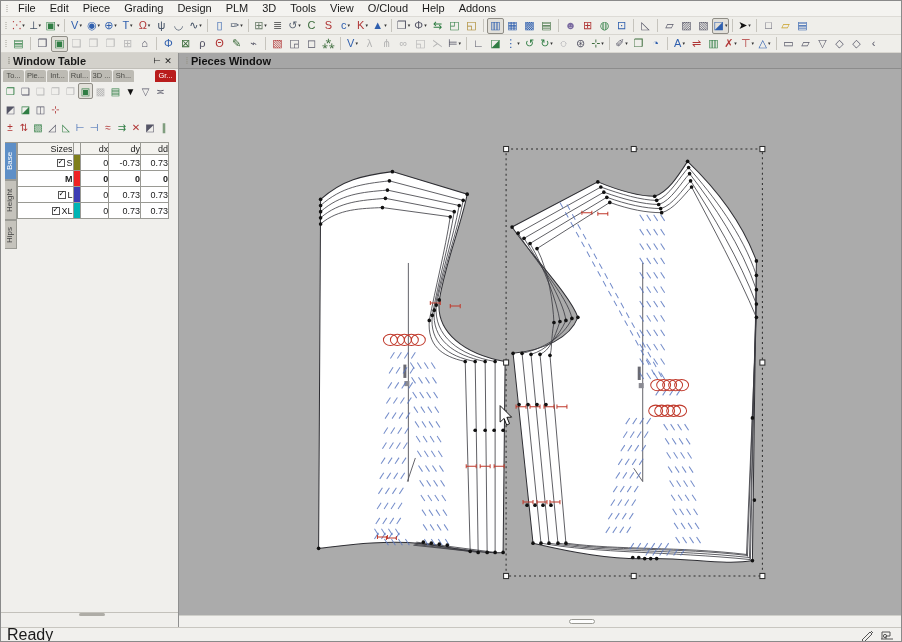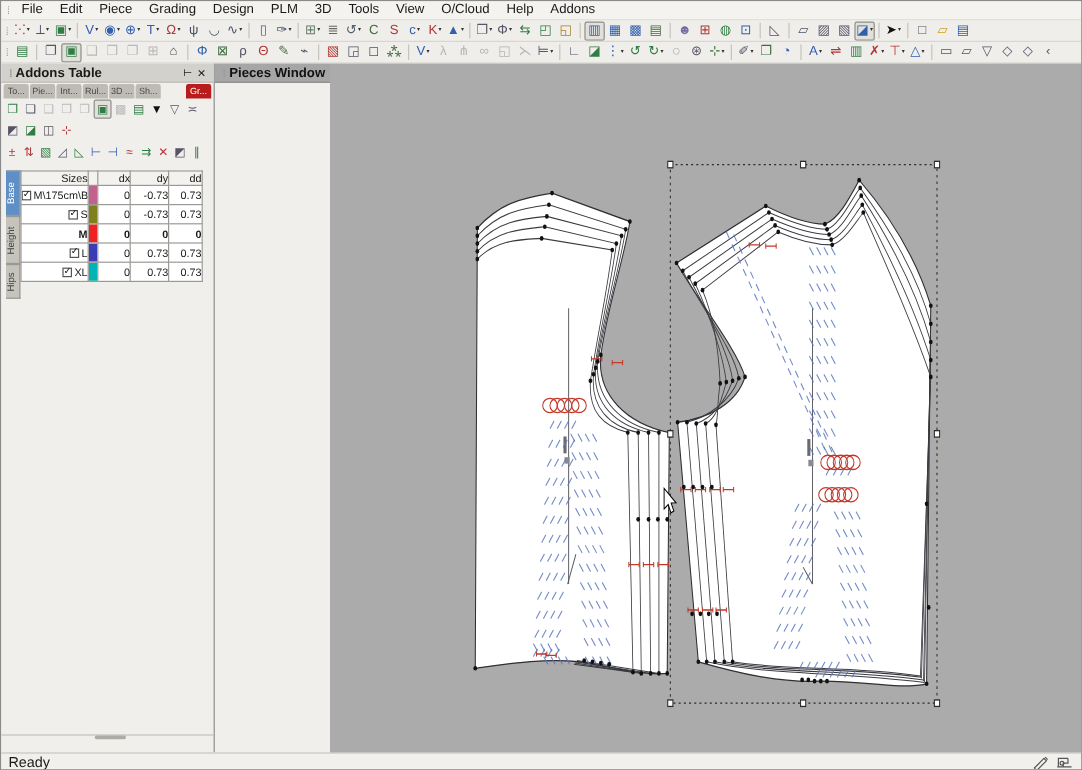--- a/index.html
+++ b/index.html
@@ -53,32 +53,32 @@
   td.swc div{width:100%;height:100%;}
   tr.bold td{font-weight:bold;}
   .cb{display:inline-block;width:8px;height:8px;border:1px solid #555;background:#fff;
     margin-right:2px;position:relative;vertical-align:-1px;}
   .cb.on::after{content:"✓";position:absolute;left:0px;top:-3px;font-size:8px;color:#111;}
   .panel-fill{flex:1;}
   .panel-split{height:3px;flex:0 0 auto;border-top:1px solid #c3c1bb;position:relative;}
   .panel-split span{position:absolute;left:78px;top:0px;width:26px;height:3px;background:#aeaca6;border-radius:2px;}
   .panel-foot{height:12px;flex:0 0 auto;}
   
-  .pieces{flex:1;display:flex;flex-direction:row;min-width:0;min-height:0;border-radius:21px;}
+  .pieces{flex:1;display:flex;flex-direction:column;min-width:0;min-height:0;border-radius:21px;}
   .cap-pieces,.cap-measure{background:#a6a6a6;color:#111;}
   .cap-pieces{border-bottom:1px solid #8c8c8c;}
   .cap-measure{border-top:1px solid #8c8c8c;}
   .canvas{flex:1;background:#ababab;position:relative;min-height:0;}
   .canvas svg{position:absolute;inset:0;width:100%;height:100%;}
   .hscroll{height:12px;background:#f1f0ed;border-top:1px solid #cfcfca;position:relative;flex:0 0 auto;}
   .hthumb{position:absolute;left:390px;top:3px;width:26px;height:5px;background:#fdfdfd;
     border:1px solid #9a9a94;border-radius:3px;}
   
   .statusbar{height:14px;flex:0 0 auto;background:#f1f0ed;border-top:1px solid #c8c6c0;
-    display:flex;align-items:center;font-size:12px;padding:0 6px;}
+    display:flex;align-items:center;font-size:16px;padding:0 6px;}
   .statusbar .sicons{margin-left:auto;display:flex;gap:4px;align-items:center;}
 </style>
 </head>
 <body>
 
 <div class="window">
 
   <div class="menubar">
     <span class="grip">⁞</span>
     <span id="menu-items"><span class="mitem">File</span><span class="mitem">Edit</span><span class="mitem">Piece</span><span class="mitem">Grading</span><span class="mitem">Design</span><span class="mitem">PLM</span><span class="mitem">3D</span><span class="mitem">Tools</span><span class="mitem">View</span><span class="mitem">O/Cloud</span><span class="mitem">Help</span><span class="mitem">Addons</span></span>
@@ -408,21 +408,21 @@
       </span>
       <span class="tcell">
         <span class="gl" style="color: rgb(85, 85, 102);">‹</span>
       </span>
     </div>
 
   <div class="main">
     <div class="leftpanel">
       <div class="caption cap-grading">
         <span class="grip">⁞</span>
-        <span class="title">Addons Table</span>
+        <span class="title">Window Table</span>
         <span class="cap-btn pin">⟂</span>
         <span class="cap-btn">✕</span>
       </div>
       <div class="ptabs" id="panel-tabs">
           <span class="ptab">To...</span>
           <span class="ptab">Pie...</span>
           <span class="ptab">Int...</span>
           <span class="ptab">Rul...</span>
           <span class="ptab">3D ...</span>
           <span class="ptab">Sh...</span>
@@ -525,29 +525,20 @@
           <thead>
               <tr id="grd-head">
                 <th style="width: 56px;">Sizes</th>
                 <th style="width: 8px;"></th>
                 <th style="width: 28px;">dx</th>
                 <th style="width: 32px;">dy</th>
                 <th style="width: 28px;">dd</th>
               </tr>
             </thead>
           <tbody id="grd-body">
-              <tr>
-                <td class="szc"><span class="cb on"></span><span>M\175cm\B</span></td>
-                <td class="swc">
-                  <div style="background: rgb(194, 96, 142);"></div>
-                </td>
-                <td>0</td>
-                <td>-0.73</td>
-                <td>0.73</td>
-              </tr>
               <tr>
                 <td class="szc"><span class="cb on"></span><span>S</span></td>
                 <td class="swc">
                   <div style="background: rgb(127, 127, 28);"></div>
                 </td>
                 <td>0</td>
                 <td>-0.73</td>
                 <td>0.73</td>
               </tr>
               <tr class="bold">

